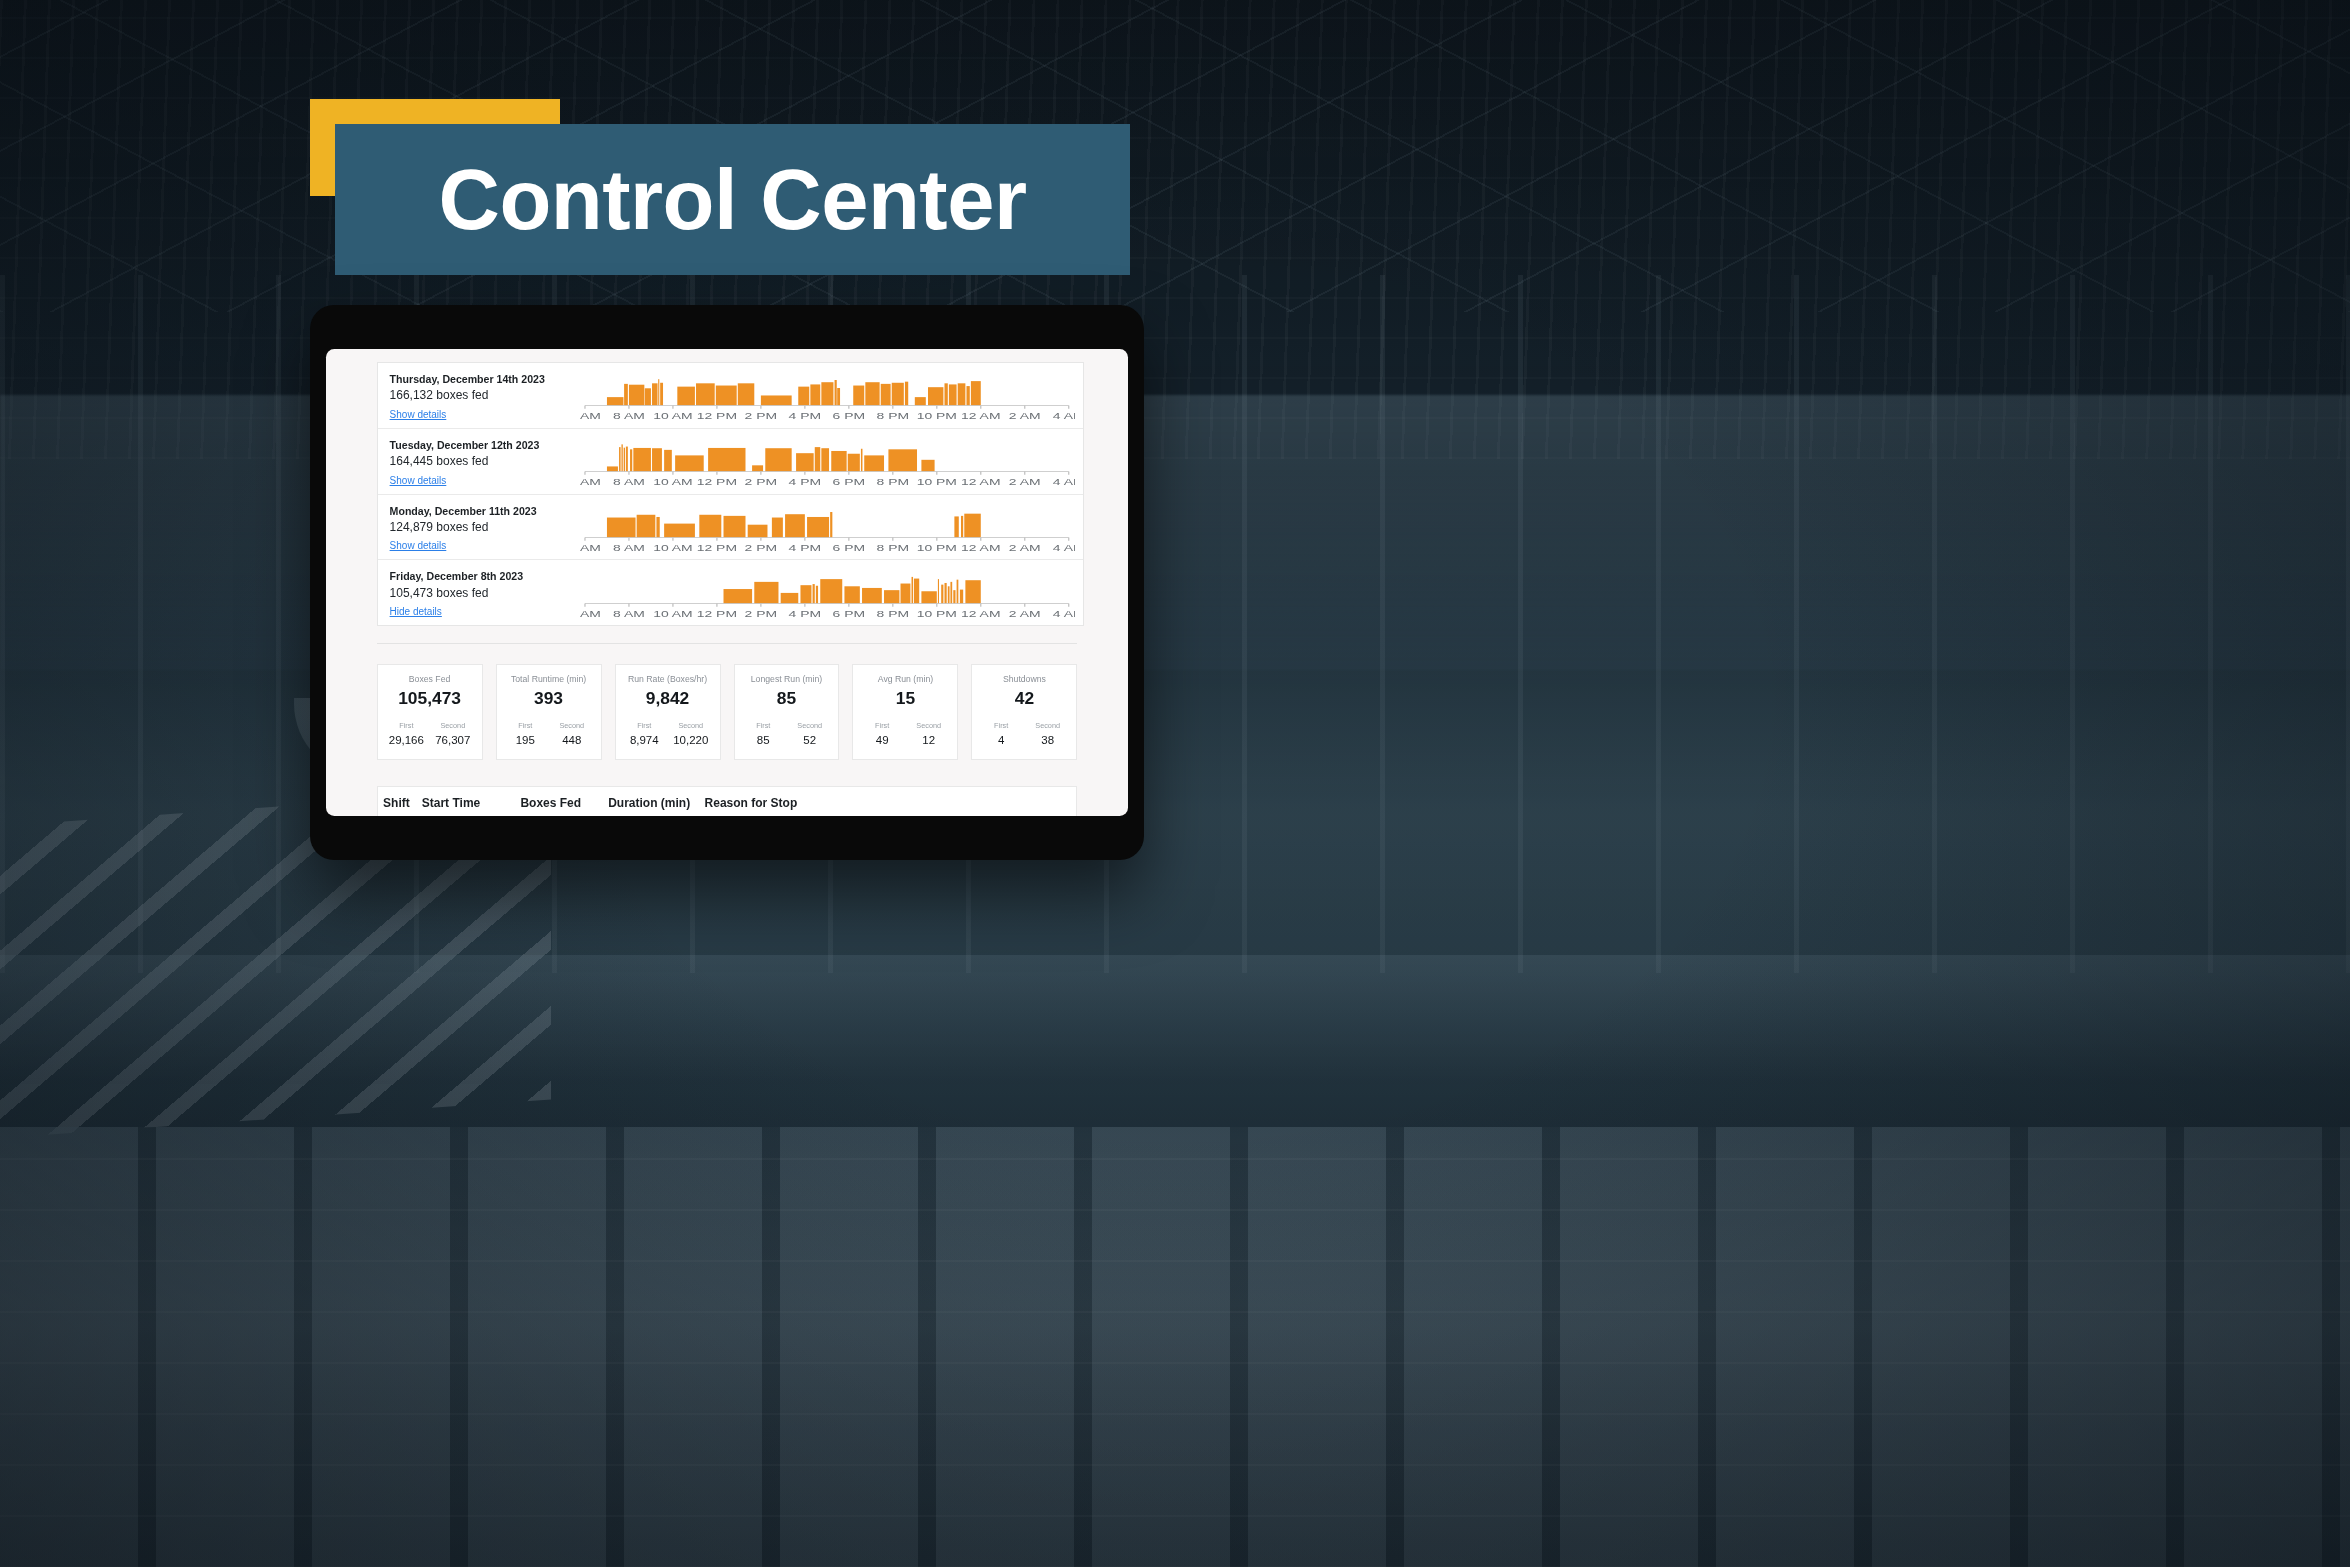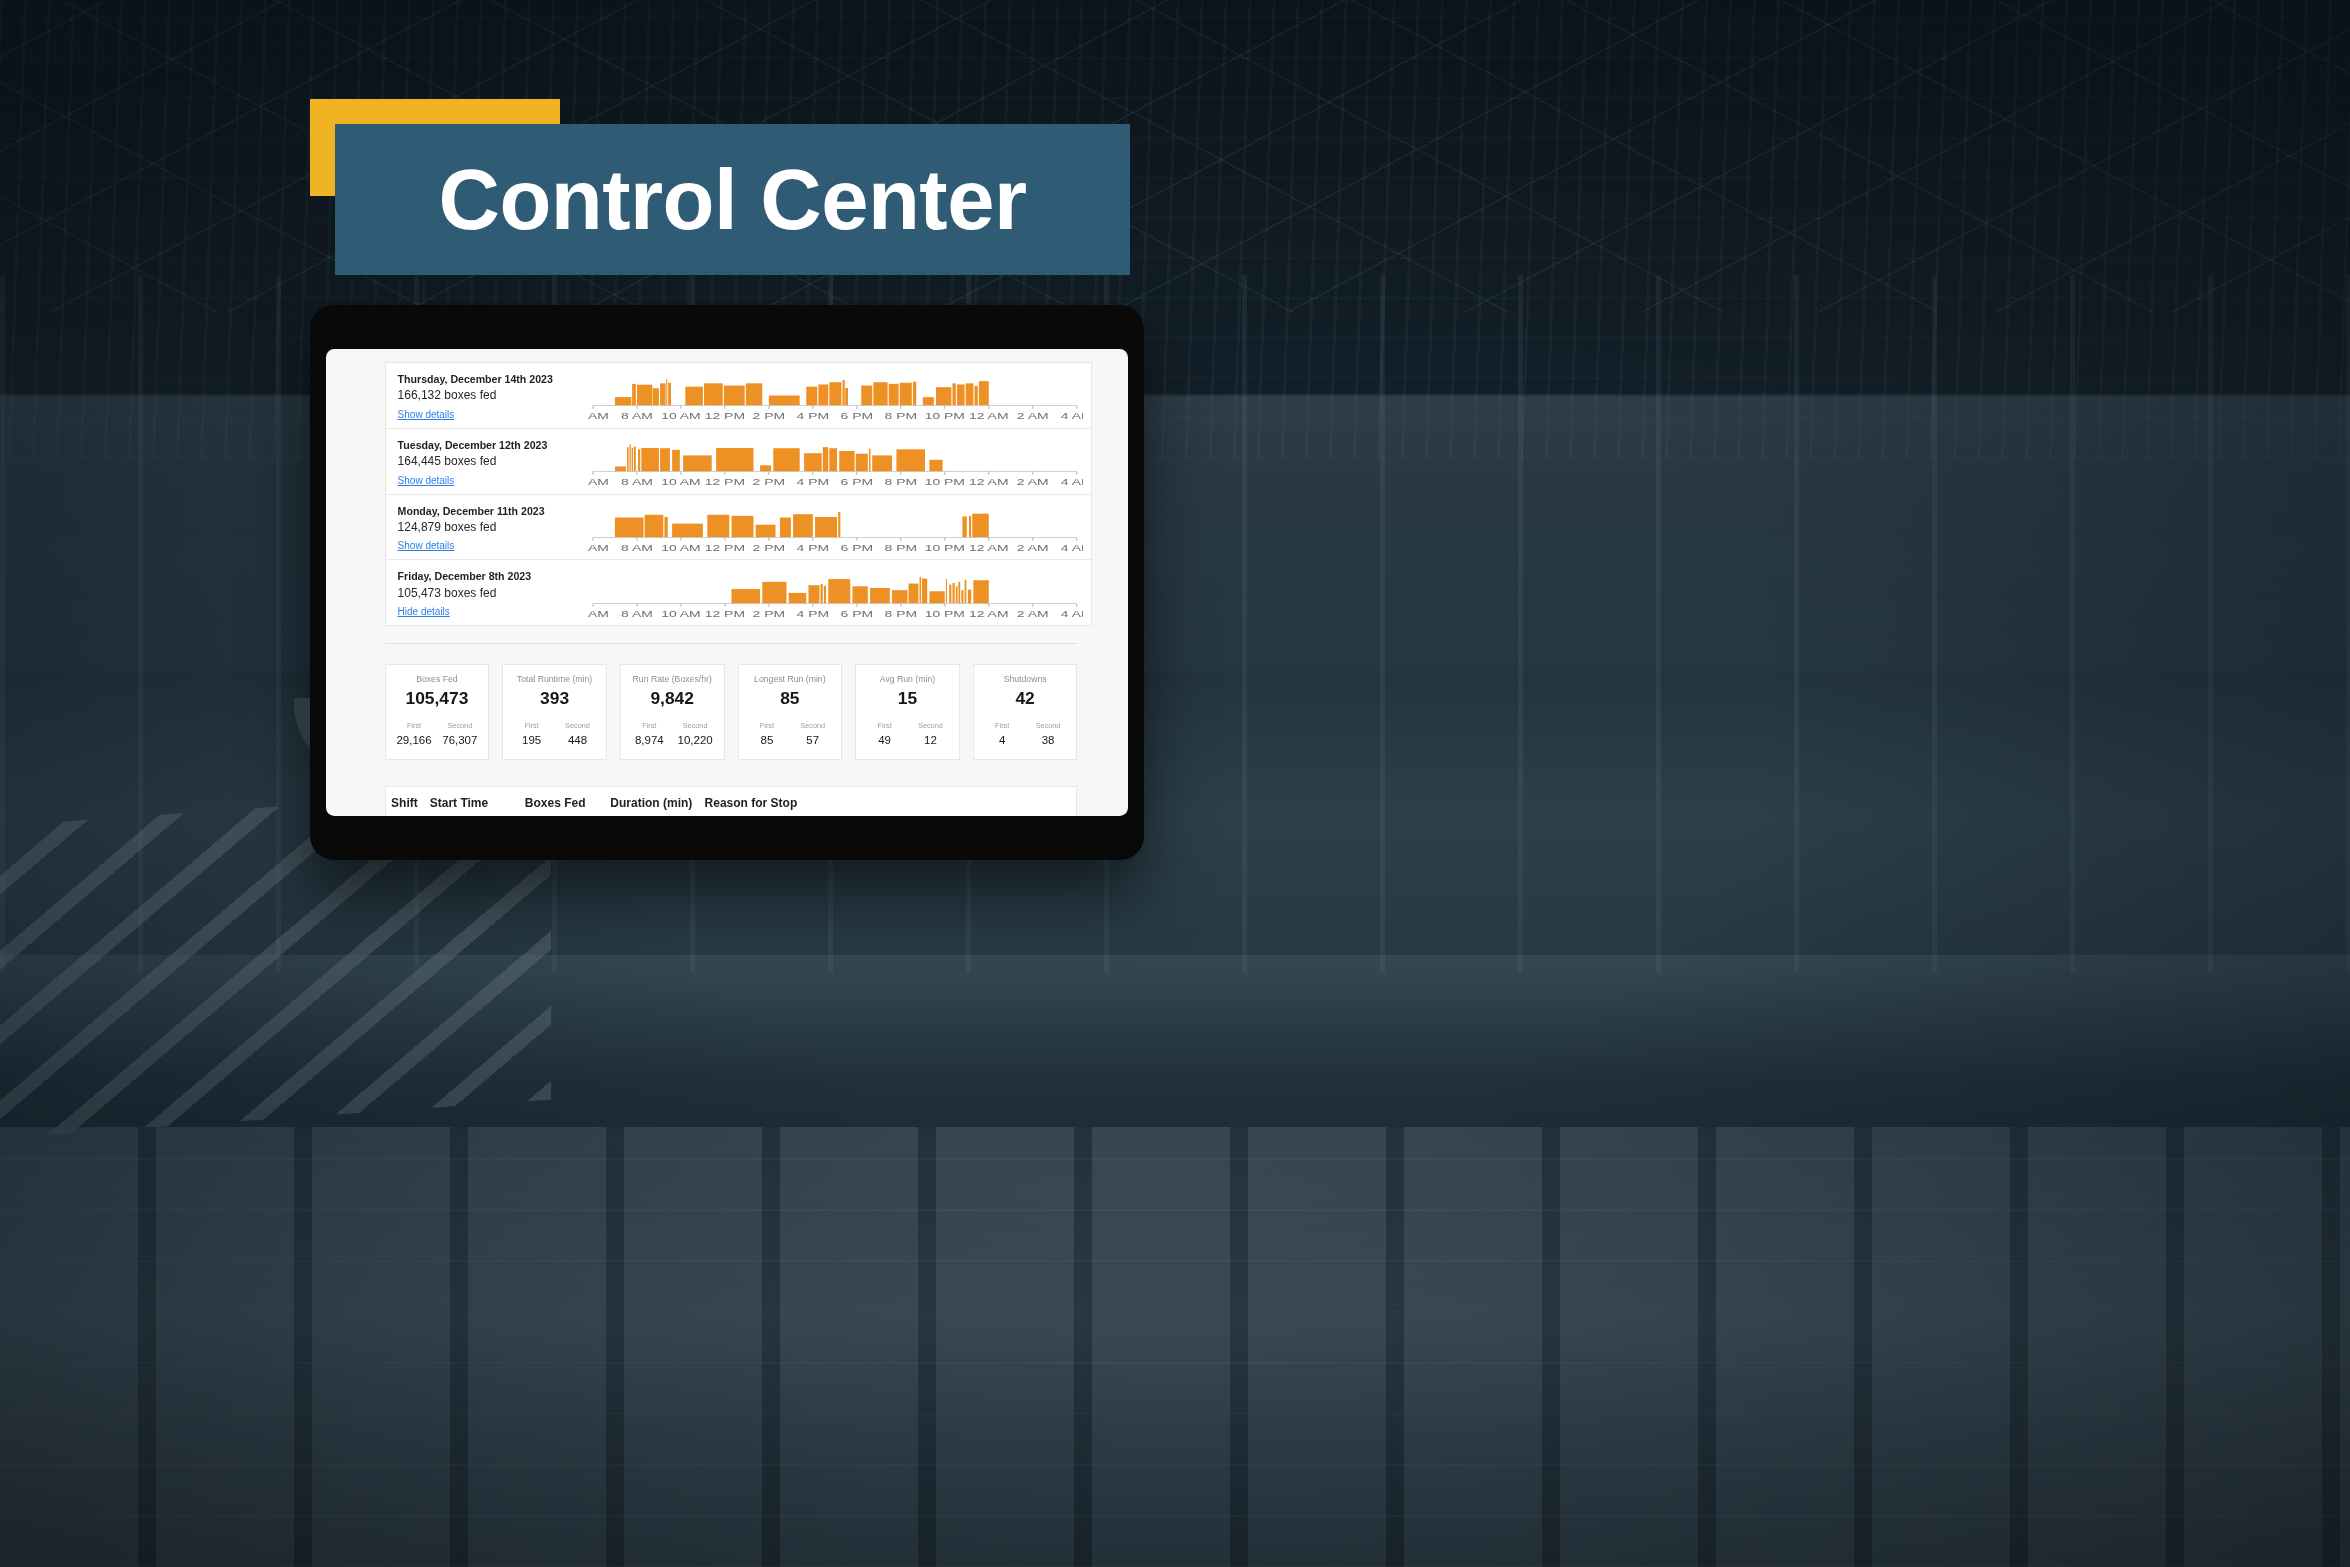--- a/index.html
+++ b/index.html
@@ -111,21 +111,21 @@
     box-shadow: 0 35px 64px rgba(0,0,0,0.55);
   }
   #tablet-screen {
     position:absolute; left:15.6px; top:44px; right:15.6px; bottom:44px;
     background:#F8F6F6;
     border-radius:8.3px;
     overflow:hidden;
   }
   #screen-inner {
     position:absolute; left:0; top:0; width:100%; height:100%;
-    padding:13px 0 0 8px;
+    padding:13px 0 0 0;
   }
 
   
   .panel {
     background:#ffffff;
     border:0.9px solid #E6E6E6;
     margin-left:51px;
     width:707px;
   }
   .day-row {
@@ -492,21 +492,21 @@
           <div class="stat-card">
             <div class="stat-label">Longest Run (min)</div>
             <div class="stat-value">85</div>
             <div class="stat-split">
               <div>
                 <div class="split-label">First</div>
                 <div class="split-value">85</div>
               </div>
               <div>
                 <div class="split-label">Second</div>
-                <div class="split-value">57</div>
+                <div class="split-value">52</div>
               </div>
             </div>
           </div>
           <div class="stat-card">
             <div class="stat-label">Avg Run (min)</div>
             <div class="stat-value">15</div>
             <div class="stat-split">
               <div>
                 <div class="split-label">First</div>
                 <div class="split-value">49</div>

